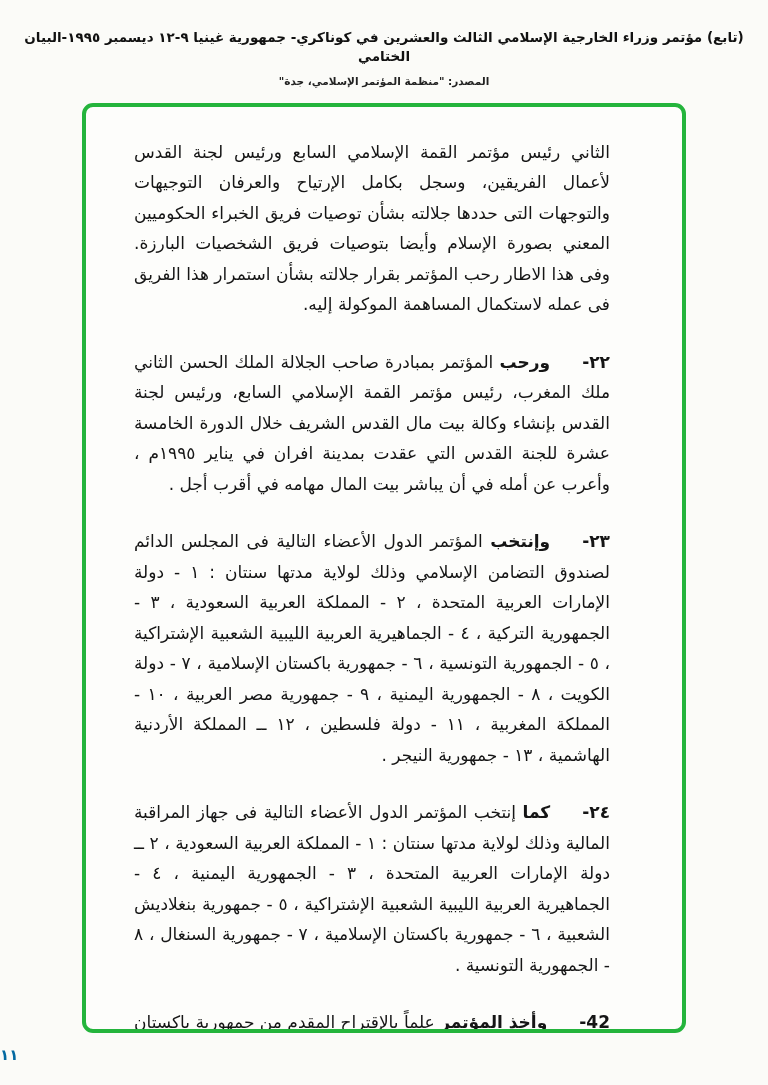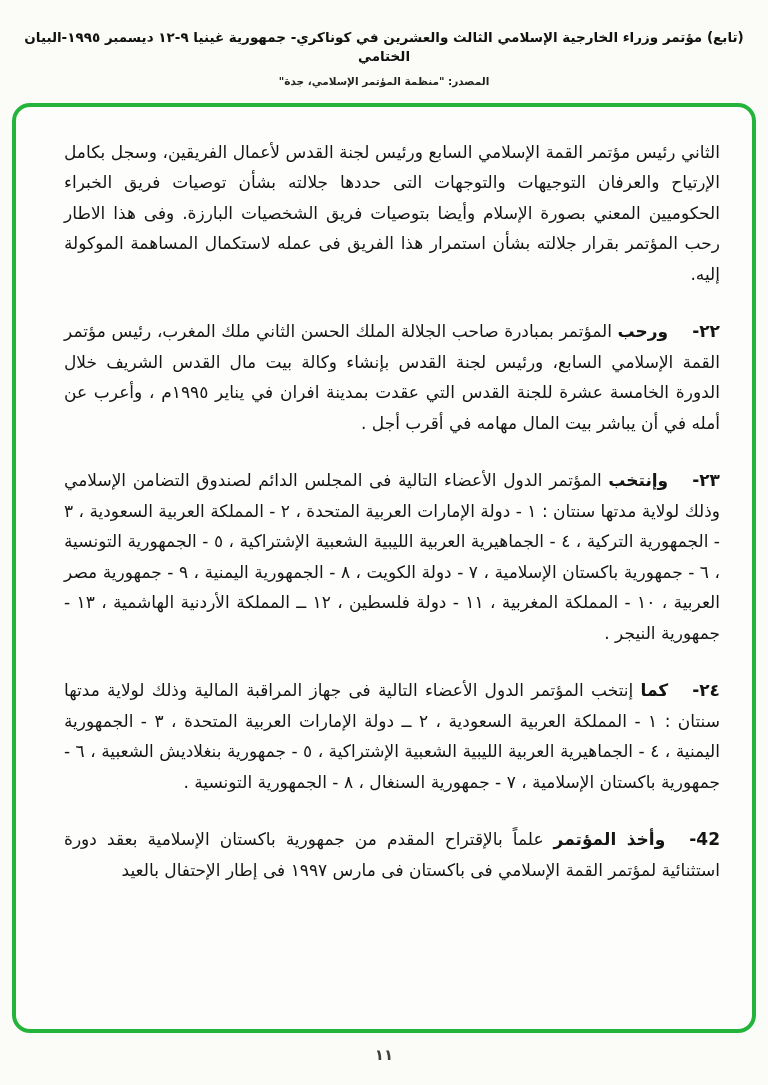--- a/index.html
+++ b/index.html
@@ -33,50 +33,50 @@
   }
   .header-line2 {
     margin-top: 9px;
     font-size: 10.5px;
     font-weight: bold;
     color: #222;
   }
   .content-frame {
     box-sizing: border-box;
     margin: 16px auto 0 auto;
-    width: 744px;
+    width: 604px;
     height: 930px;
     border: 4px solid var(--border-green, #24b43c);
-    border-radius: 18px;
-    padding: 30px 32px 0 48px;
+    border-radius: 11px;
+    padding: 30px 72px 0 48px;
     background: #fdfdfb;
     overflow: hidden;
   }
   .para {
     margin: 0 0 27px 0;
     font-size: 17px;
     line-height: 30.5px;
     text-align: justify;
     color: #151515;
   }
   .para-num {
     font-weight: bold;
-    margin-left: 24px; 
+    margin-left: 32px; 
     white-space: nowrap;
   }
   .para-lead {
     font-weight: bold;
     margin-top: 44px;
   }
   .page-number {
     margin-top: 13px;
-    text-align: center;
+    text-align: left;
     font-size: 15px;
     font-weight: bold;
-    color: #404040;
+    color: #0369a1;
   }
 </style>
 </head>
 <body>
 
 <div class="page">
 
   <div class="doc-header">
     <div class="header-line1">(تابع) مؤتمر وزراء الخارجية الإسلامي الثالث والعشرين في كوناكري- جمهورية غينيا ٩-١٢ ديسمبر ١٩٩٥-البيان الختامي</div>
     <div class="header-line2">المصدر: "منظمة المؤتمر الإسلامي، جدة"</div>

